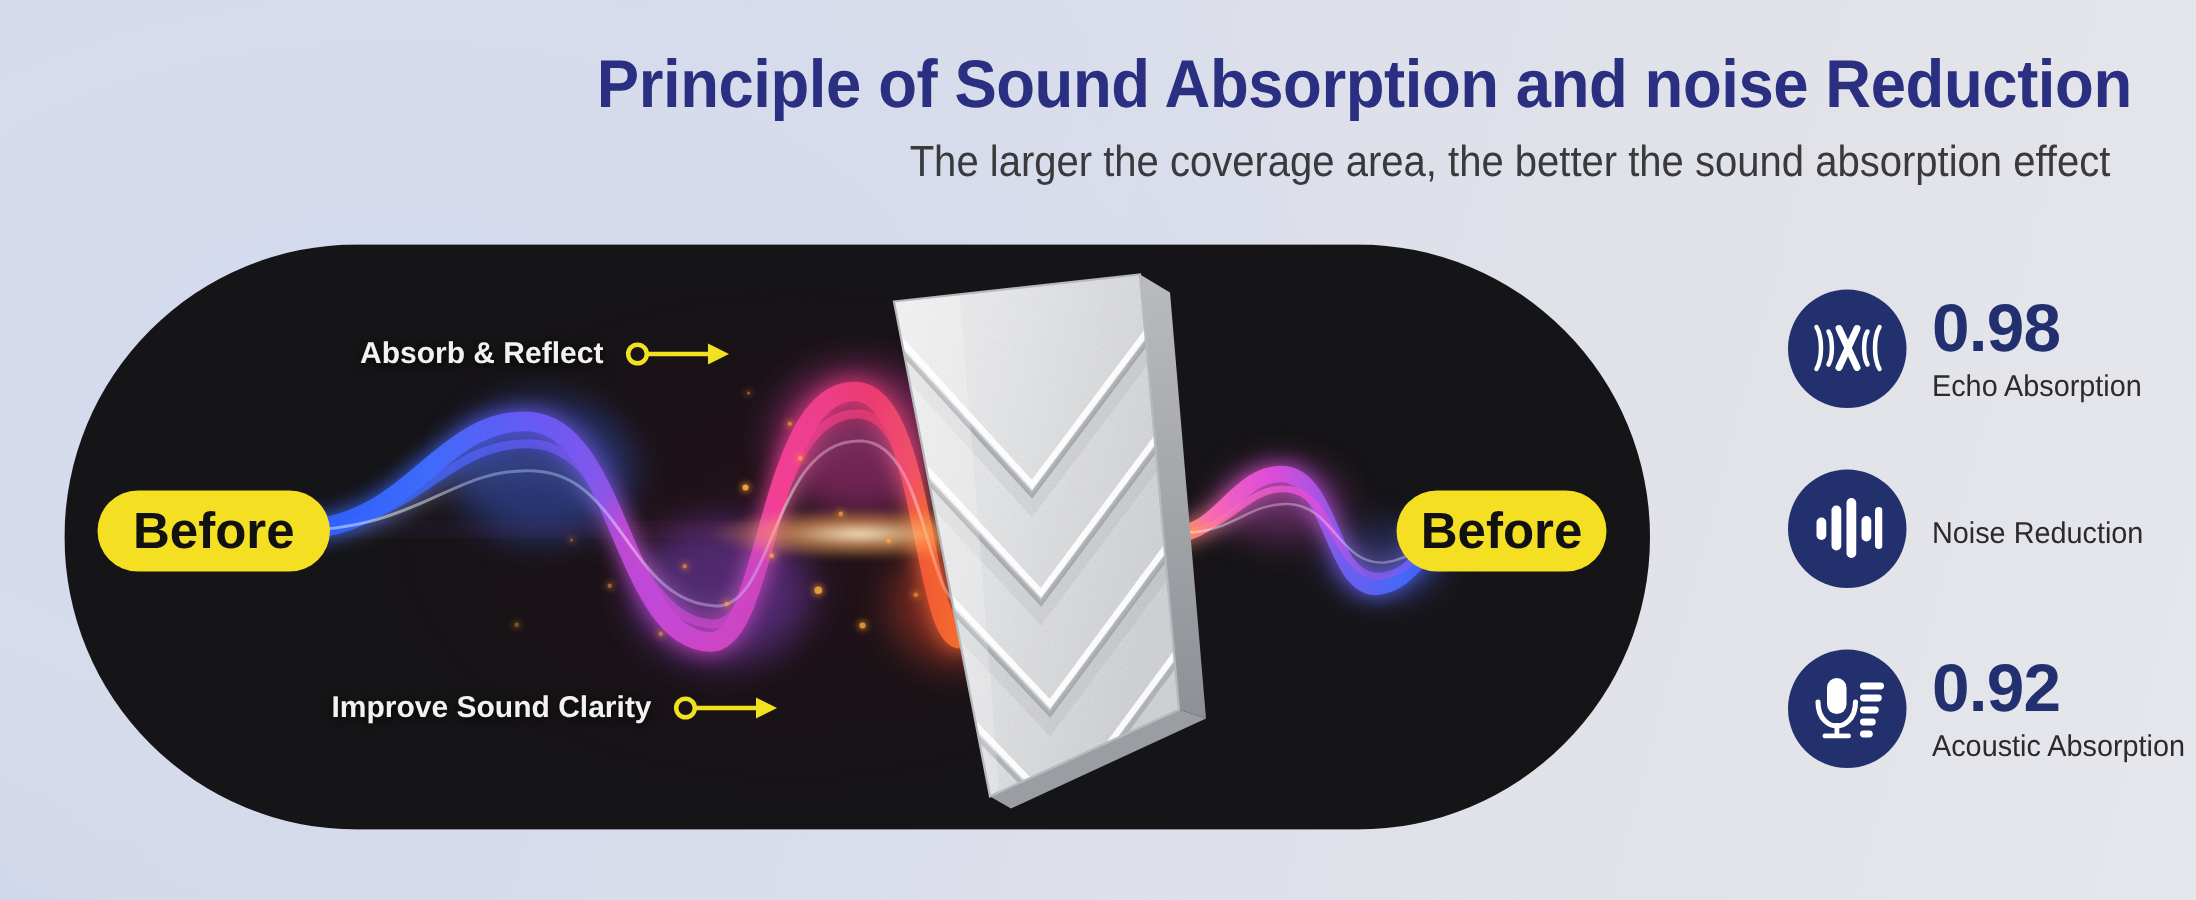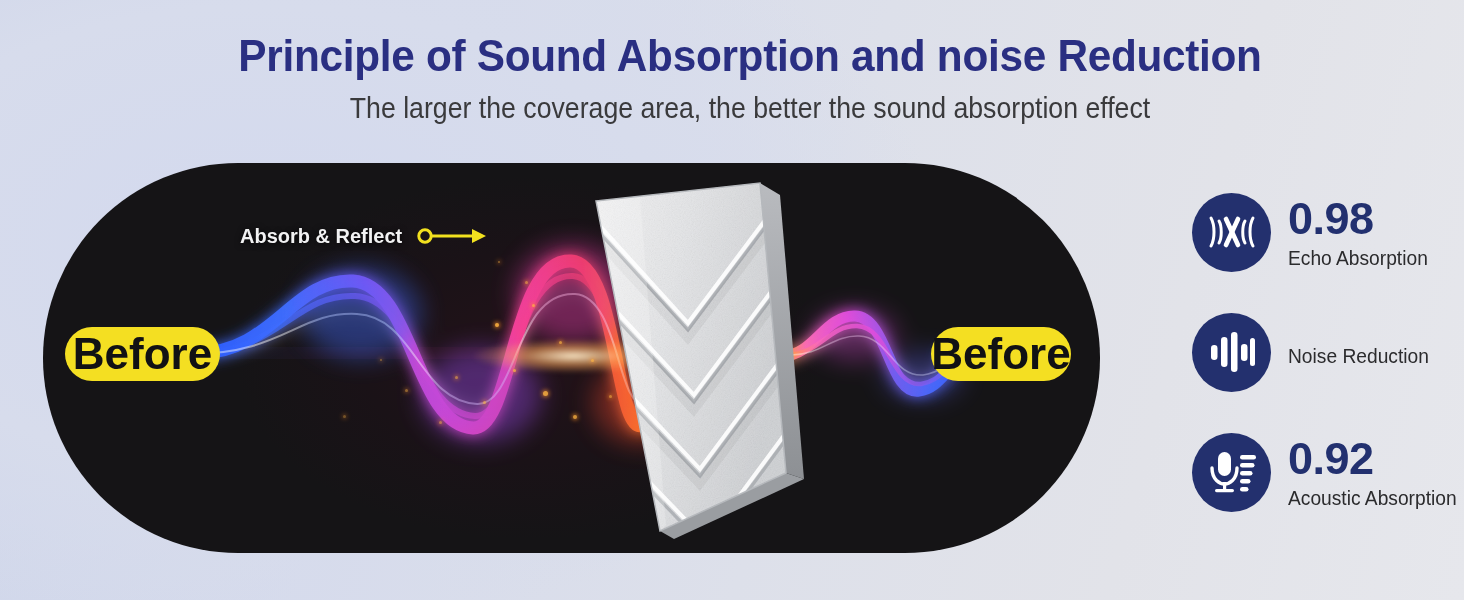--- a/index.html
+++ b/index.html
@@ -10,21 +10,21 @@
   }
   #stage {
     position: relative;
     width: 1464px; height: 600px;
     background:
       radial-gradient(ellipse 900px 520px at 18% 40%, #d3d9ee 0%, #d7dcec 45%, rgba(223,226,234,0) 75%),
       linear-gradient(105deg, #cfd6ea 0%, #d6dbec 28%, #dde0ea 55%, #e2e3e9 78%, #e6e7ec 100%);
   }
 
   
-  .header { position: absolute; top: 0; left: 0; width: 1464px; text-align: center; padding-left: 36px; }
+  .header { position: absolute; top: 0; left: 0; width: 1464px; text-align: right; padding-left: 36px; }
   .title {
     font-size: 45px; font-weight: bold; color: #2a2f82;
     letter-spacing: -0.3px; line-height: 1;
     padding-top: 33px;
     transform: scaleX(0.94); transform-origin: center;
     white-space: nowrap;
   }
   .subtitle {
     font-size: 29px; color: #3a3a3c; font-weight: 400;
     padding-top: 16px; line-height: 1;
@@ -62,21 +62,21 @@
 
   
   .foam { position: absolute; left: 505px; top: 10px; width: 300px; height: 370px; }
 
   
   .badge {
     position: absolute;
     background: #f4df22;
     color: #111114;
     font-weight: bold;
-    font-size: 44px;
+    font-size: 34px;
     border-radius: 40px;
     display: flex; align-items: center; justify-content: center;
     line-height: 1;
   }
   .badge-before { left: 22px; top: 164px; width: 155px; height: 54px; }
   .badge-after  { left: 888px; top: 164px; width: 140px; height: 54px; }
 
   
   .callout {
     position: absolute; display: flex; align-items: center; gap: 14px;
@@ -272,20 +272,28 @@
 
     <div class="callout callout-absorb">
       <span>Absorb &amp; Reflect</span>
       <svg class="arrow" width="72" height="22" viewBox="0 0 72 22">
         <circle cx="9" cy="11" r="6.2" fill="none" stroke="#f2e11f" stroke-width="3"></circle>
         <line x1="15" y1="11" x2="58" y2="11" stroke="#f2e11f" stroke-width="3"></line>
         <polygon points="56,4 70,11 56,18" fill="#f2e11f"></polygon>
       </svg>
     </div>
 
+    <div class="callout callout-clarity">
+      <span>Improve Sound Clarity</span>
+      <svg class="arrow" width="72" height="22" viewBox="0 0 72 22">
+        <circle cx="9" cy="11" r="6.2" fill="none" stroke="#f2e11f" stroke-width="3"></circle>
+        <line x1="15" y1="11" x2="58" y2="11" stroke="#f2e11f" stroke-width="3"></line>
+        <polygon points="56,4 70,11 56,18" fill="#f2e11f"></polygon>
+      </svg>
+    </div>
 
   </div>
 
   <div class="stats">
 
     <div class="stat">
       <div class="stat-icon">
         <svg width="50" height="46" viewBox="0 0 50 46">
           <g stroke="#ffffff" stroke-width="3" stroke-linecap="round" fill="none">
             <path d="M4,9 C8,16 8,30 4,37"></path>

